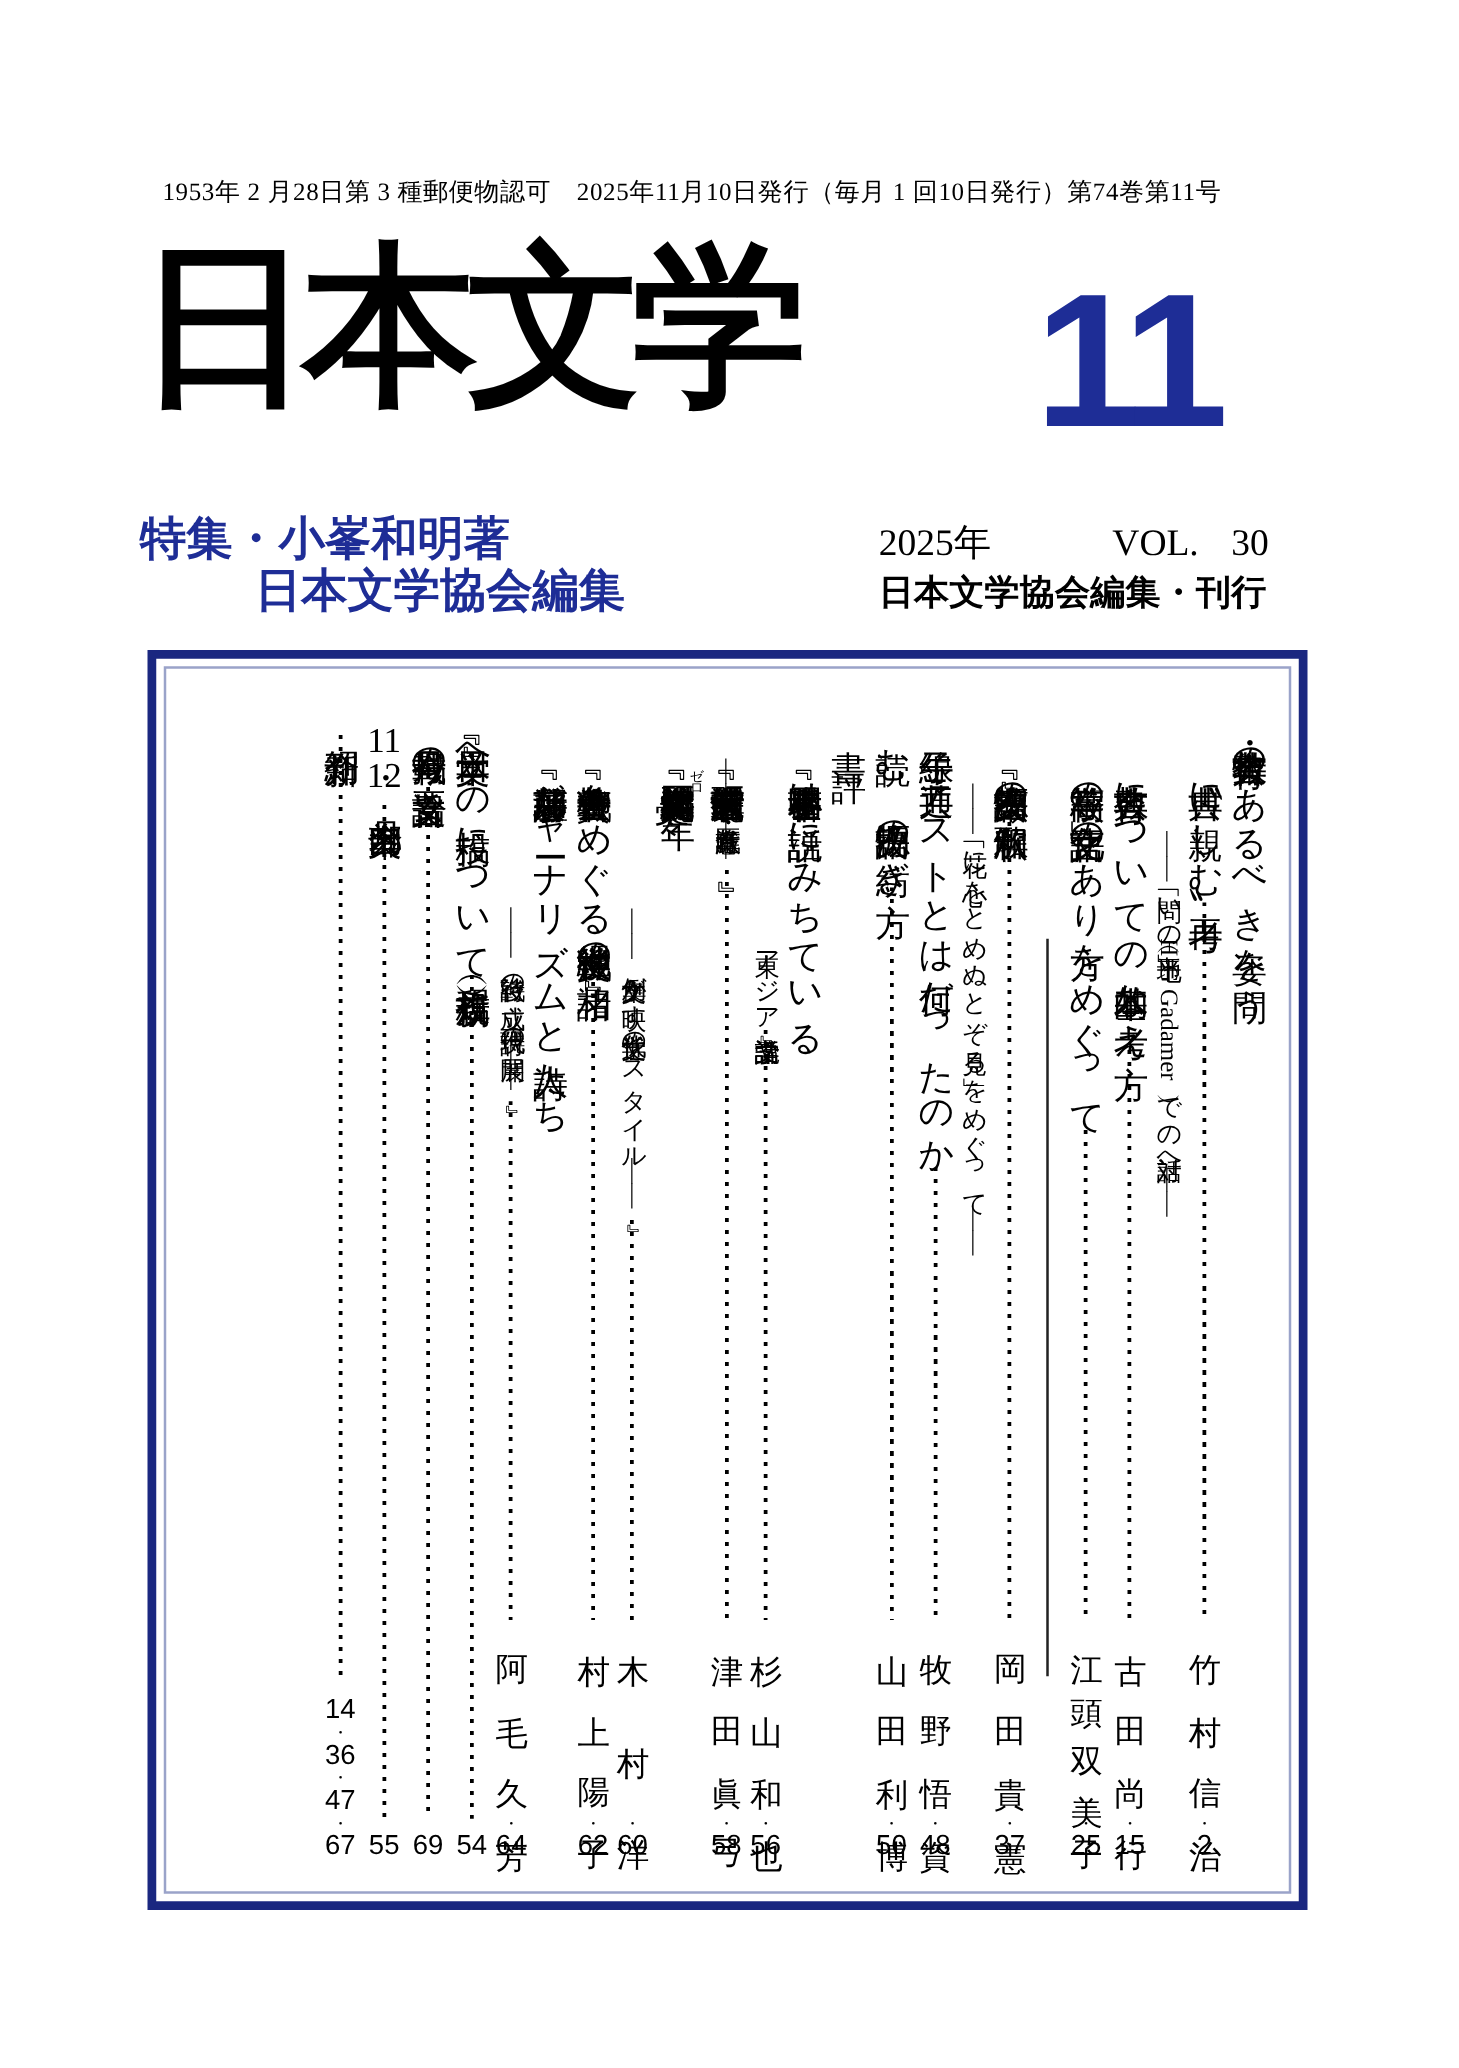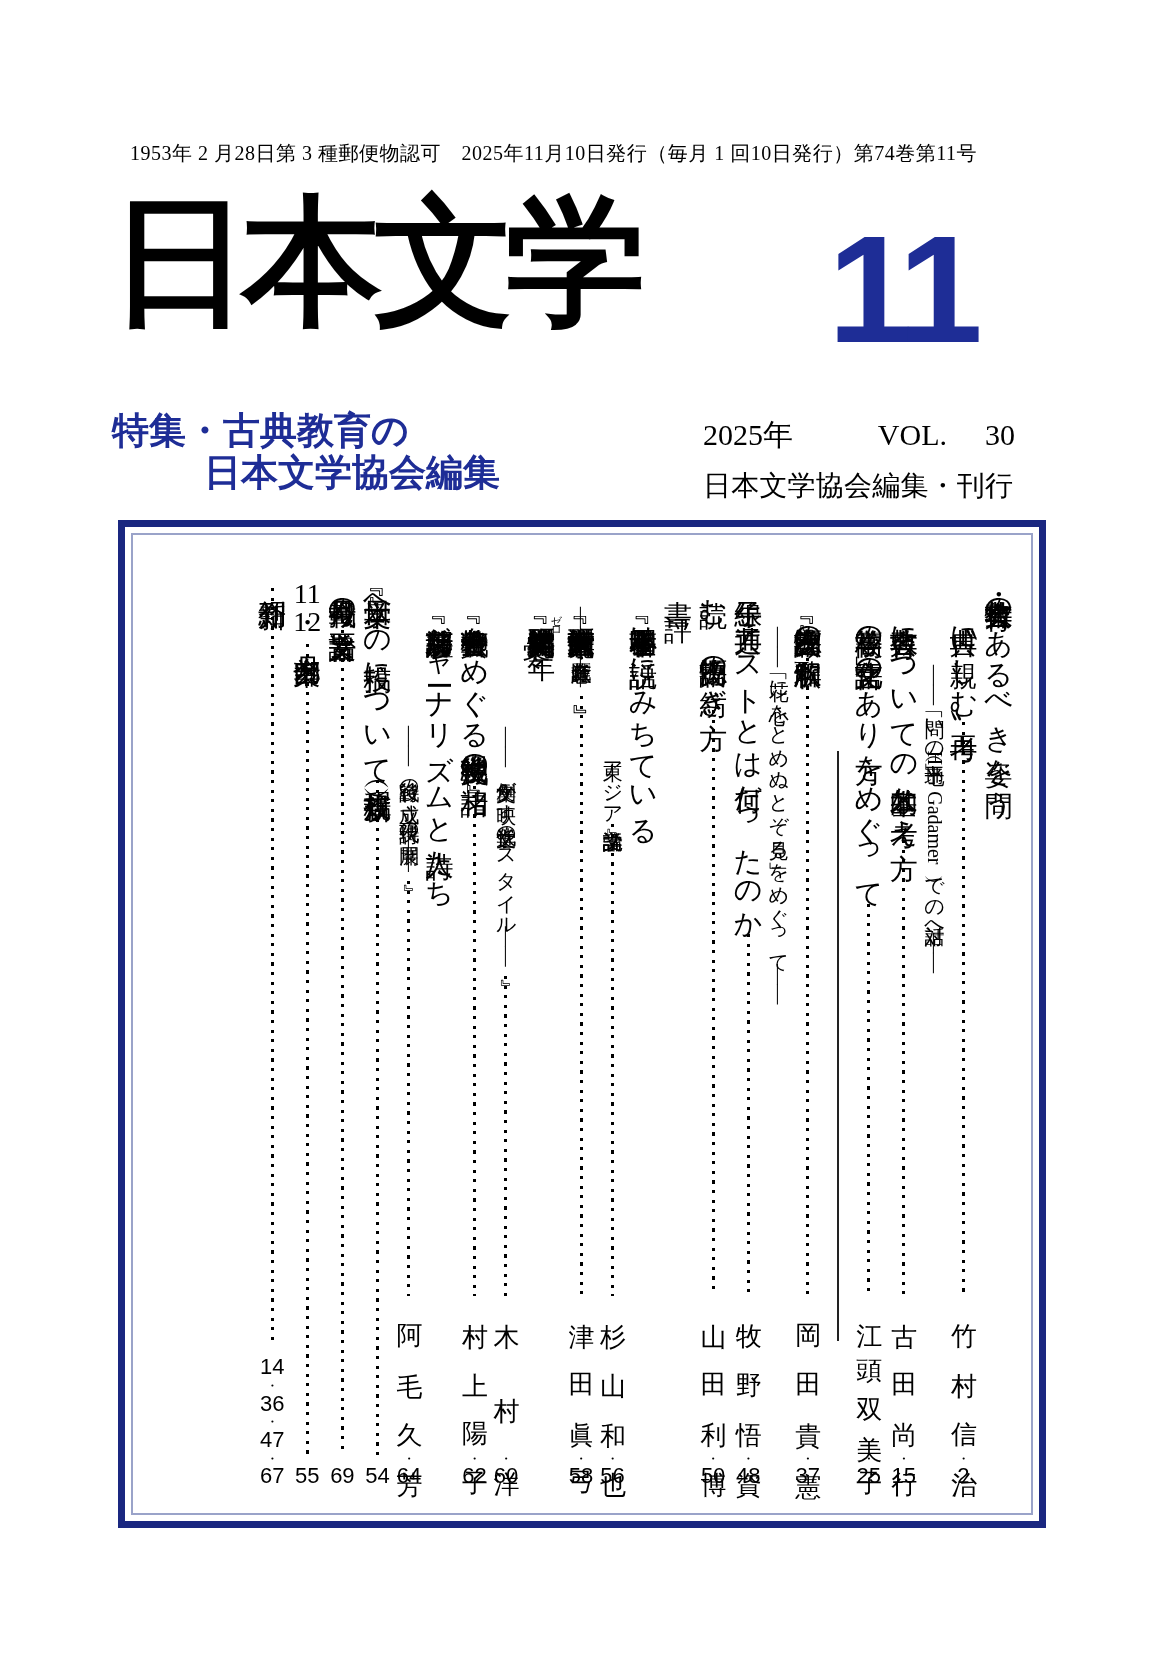--- a/index.html
+++ b/index.html
@@ -28,22 +28,22 @@
     position:absolute; left:112px; top:410px;
     font-family:"Liberation Sans","DejaVu Sans",sans-serif;
     font-weight:bold; font-size:37px; line-height:1.13; color:var(--accent);
   }
   .feature .l2 { padding-left:92px; }
   .pub {
     position:absolute; left:703px; top:418px; width:312px;
     font-family:"Liberation Sans","DejaVu Sans",sans-serif; font-size:30px; line-height:1.1;
   }
   .pub-row1 { display:flex; justify-content:space-between; align-items:baseline;font-family:Liberation Serif, serif; }
-  .vol-group { display:flex; gap:38px; }
-  .pub-row2 { margin-top:20px; font-size:28px; letter-spacing:0.2px; }
+  .vol-group { display:flex; gap:26px; }
+  .pub-row2 { margin-top:8px; font-size:28px; letter-spacing:0.2px;font-weight:bold; }
 
   .toc-box {
     position:absolute; left:118px; top:520px; width:928px; height:1008px;
     border:7px solid var(--navy); padding:6px; box-sizing:border-box; background:#fff;
   }
   .toc-inner {
     width:100%; height:100%; box-sizing:border-box;
     border:2px solid var(--innerline); position:relative;
   }
   .toc {
@@ -83,21 +83,21 @@
 <body>
 
 <div class="page" style="--accent: #1e2d96; --navy: #1a2780; --innerline: #9aa3c9;">
 
   <div class="postal">1953年 2 月28日第 3 種郵便物認可　2025年11月10日発行（毎月 1 回10日発行）第74巻第11号</div>
 
   <div class="masthead-title">日本文学</div>
   <div class="issue-num">11</div>
 
   <div class="feature">
-    <div class="l1">特集・古典教育の</div>
+    <div class="l1">特集・小峯和明著</div>
     <div class="l2">日本文学協会編集</div>
   </div>
 
   <div class="pub">
     <div class="pub-row1">
       <span>2025年</span>
       <span class="vol-group">
         <span>VOL.</span>
         <span>30</span>
       </span>

